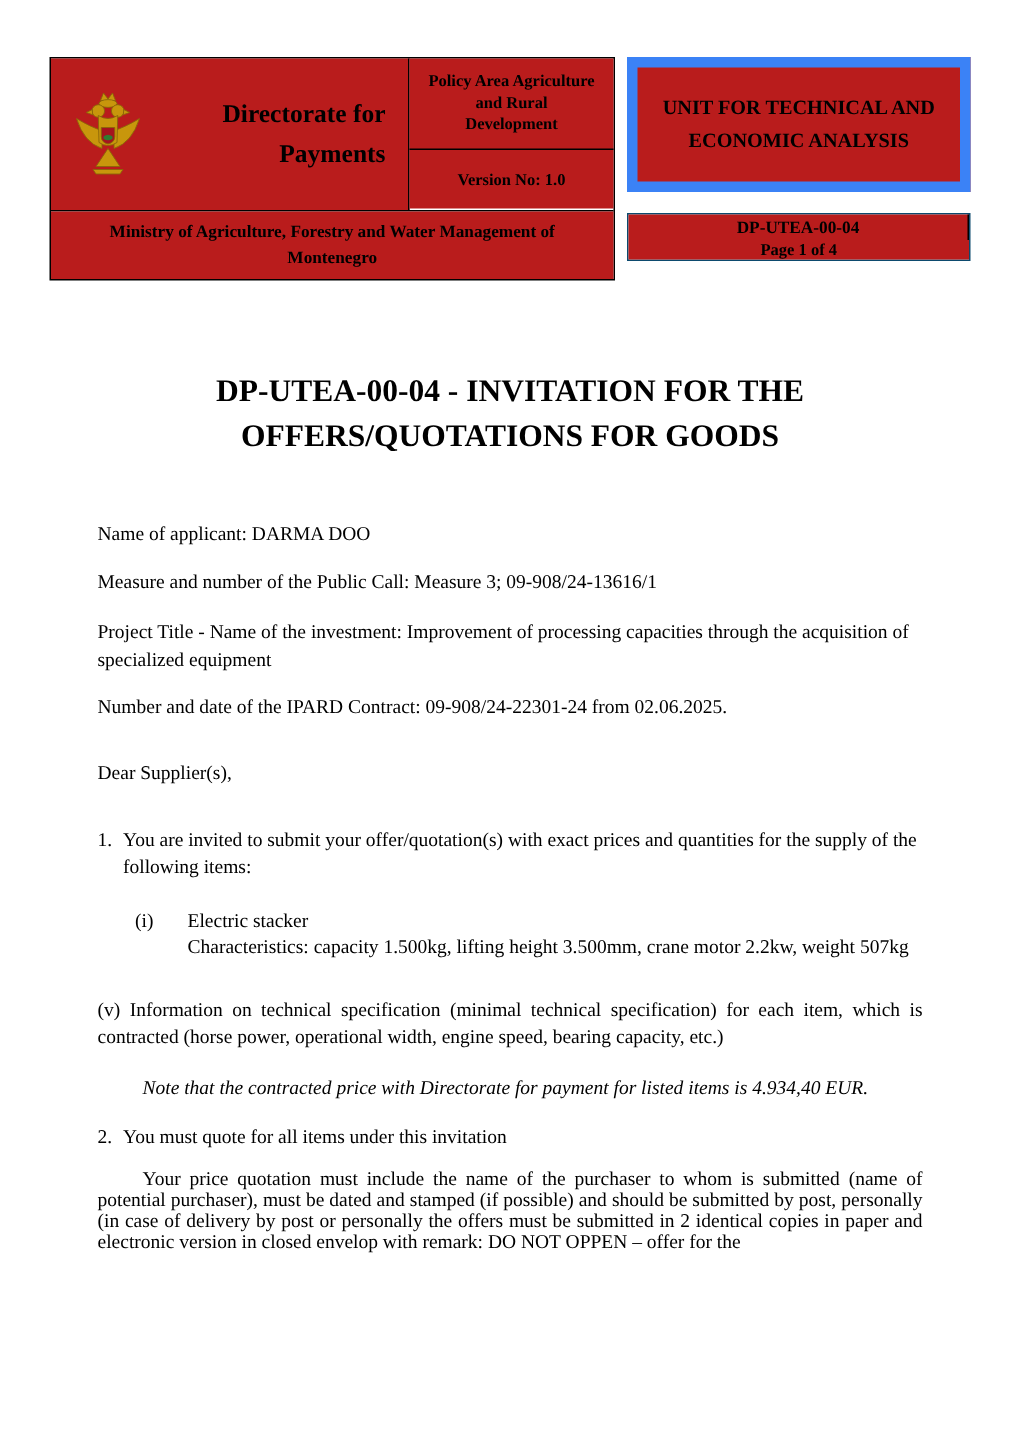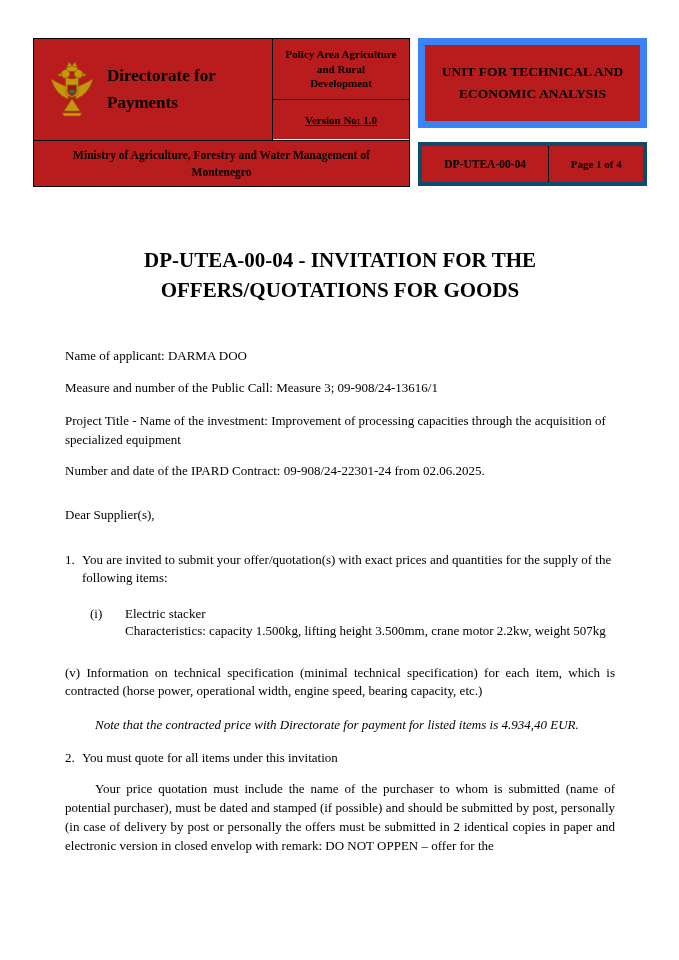--- a/index.html
+++ b/index.html
@@ -13,42 +13,42 @@
 
   
   .header-tables { display: flex; align-items: flex-start; margin: 38px 32px 0 33px; }
   .cell { background: #b91c1c; }
   .ht-left { width: 377px; border: 1px solid #000; }
   .ht-row1 { display: flex; border-bottom: 1px solid #000; }
   .org-cell {
     width: 239px; height: 101px; border-right: 1px solid #000;
     display: flex; align-items: center; justify-content: center; gap: 12px; padding: 0 6px;
   }
-  .org-name { font-weight: bold; font-size: 17px; text-align: left; line-height: 1.55; width: 150px; }
+  .org-name { font-weight: bold; font-size: 17px; text-align: right; line-height: 1.55; width: 150px; }
   .mid-col { flex: 1; display: flex; flex-direction: column; }
   .policy-cell {
     height: 61px; border-bottom: 1px solid #000;
     font-weight: bold; font-size: 11px; line-height: 1.35;
     display: flex; align-items: center; justify-content: center; text-align: center; padding: 4px 12px;
   }
   .version-cell {
     height: 39px; font-weight: bold; font-size: 11px;
-    display: flex; align-items: center; justify-content: center; text-decoration: underline;
+    display: flex; align-items: center; justify-content: center;
   }
   .ministry-cell {
     height: 45px; font-weight: bold; font-size: 11.5px; line-height: 1.45;
     display: flex; align-items: center; justify-content: center; text-align: center; padding: 2px 16px;
   }
   .ht-right { width: 229px; margin-left: 8px; }
   .unit-cell {
     border: 7px solid #3b82f6; height: 90px;
     font-weight: bold; font-size: 13.5px; line-height: 1.65;
     display: flex; align-items: center; justify-content: center; text-align: center; padding: 6px 16px;
   }
-  .code-row { display: flex; border: 4px solid #0c4a6e; margin-top: 14px; height: 44px; }
+  .code-row { display: flex; border: 1px solid #0c4a6e; margin-top: 14px; height: 32px; flex-direction: column; }
   .code-cell {
     flex: 1.35; border-right: 1px solid #000;
     font-weight: bold; font-size: 11.5px;
     display: flex; align-items: center; justify-content: center;
   }
   .page-cell {
     flex: 1; font-weight: bold; font-size: 11px;
     display: flex; align-items: center; justify-content: center;
   }
   .crest { display: inline-flex; flex: none; }
@@ -66,21 +66,21 @@
   .num { width: 17px; flex: none; }
   .num-text { flex: 1; line-height: 18px; }
   .goods-item { display: flex; margin: 0 0 24px 25px; }
   .goods-marker { width: 35px; flex: none; }
   .goods-content { flex: 1; }
   .goods-name { margin-bottom: 0; }
   .goods-specs { text-align: justify; line-height: 18px; }
   .spec-para { text-align: justify; line-height: 18px; margin-bottom: 16px; }
   .note-para { font-style: italic; margin: 0 0 16px 30px; }
   .item2 { margin-bottom: 12px; }
-  .closing-para { text-align: justify; text-indent: 30px; line-height: 19px; margin-top: 0; }
+  .closing-para { text-align: justify; text-indent: 30px; line-height: 14px; margin-top: 0; }
 </style>
 </head>
 <body>
 
 <div class="page">
 
   <div class="header-tables">
 
     <div class="ht-left">
       <div class="ht-row1">

